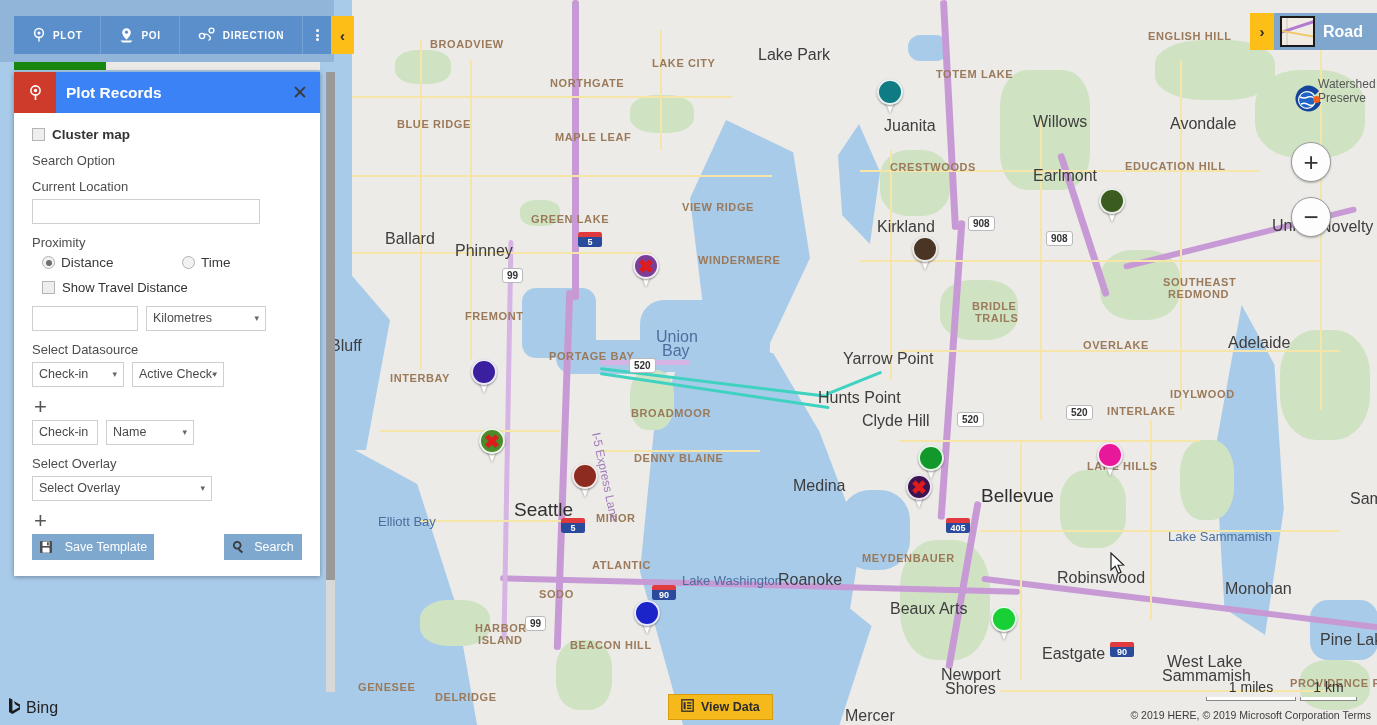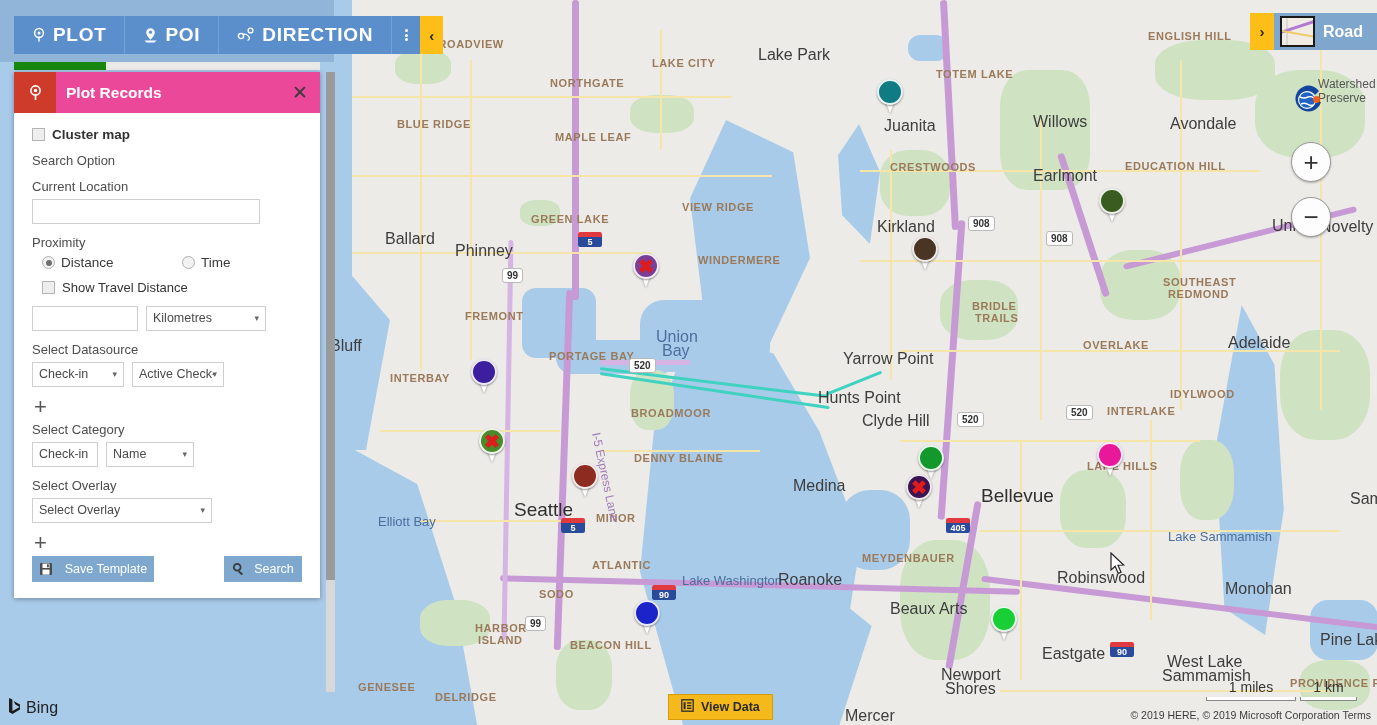--- a/index.html
+++ b/index.html
@@ -38,34 +38,34 @@
              border:2px solid rgba(255,255,255,.9);}
   .pin .tail{position:absolute;left:7px;top:19px;width:0;height:0;
              border-left:6px solid transparent;border-right:6px solid transparent;
              border-top:15px solid #fff;filter:drop-shadow(0 1px 1px rgba(0,0,0,.3));}
   .pin .xmark{position:absolute;left:0;top:0;width:26px;height:26px;
               display:flex;align-items:center;justify-content:center;
               color:#e01b1b;font-size:19px;font-weight:bold;line-height:1;}
   
   #toolbar{position:absolute;left:14px;top:16px;height:38px;display:flex;align-items:stretch;z-index:40;}
   .tb-btn{background:#5b8fcb;color:#fff;display:flex;align-items:center;gap:7px;
-          padding:0 18px;font-size:19px;font-weight:bold;letter-spacing:.7px;
+          padding:0 18px;font-size:10px;font-weight:bold;letter-spacing:.7px;
           border-right:1px solid #74a1d6;cursor:pointer;}
   .tb-btn svg{display:block}
   .tb-kebab{background:#5b8fcb;width:28px;display:flex;align-items:center;justify-content:center;cursor:pointer;}
   .tb-kebab span{display:block;width:3px;height:3px;background:#fff;border-radius:50%;margin:1.5px 0;}
   .tb-collapse{background:#fdbe17;width:23px;display:flex;align-items:center;justify-content:center;
                color:#2b2b2b;font-size:15px;font-weight:bold;cursor:pointer;}
   
   #panel-wrap{position:absolute;left:0;top:62px;width:334px;bottom:33px;z-index:35;}
   #progress{position:absolute;left:14px;top:0;width:306px;height:8px;background:#eceae6;}
   #progress > i{display:block;height:100%;width:30%;background:#18870f;}
   #panel{position:absolute;left:14px;top:10px;width:306px;background:#fff;
          box-shadow:0 1px 5px rgba(0,0,0,.35);}
-  #panel-hd{height:41px;background:#ec4899;display:flex;align-items:center;color:#fff;}
+  #panel-hd{height:41px;background:#3b82f6;display:flex;align-items:center;color:#fff;}
   #panel-hd .hd-icon{width:42px;height:41px;background:#cf3b2b;display:flex;align-items:center;justify-content:center;}
   #panel-hd .hd-title{font-size:15.5px;font-weight:bold;margin-left:10px;flex:1;}
   #panel-hd .hd-close{width:40px;text-align:center;font-size:19px;cursor:pointer;color:#3a3a3a;}
   #panel-body{padding:14px 18px 16px 18px;}
   .fld-lbl{font-size:13px;color:#4d4d4d;margin:11px 0 5px 0;}
   .sel, .txt{
     box-sizing:border-box;height:25px;border:1px solid #cfcfcf;background:#fff;
     font-size:12.5px;color:#4a4a4a;padding:0 6px;line-height:23px;position:relative;
   }
   .sel:after{content:"\25BE";position:absolute;right:6px;top:0;font-size:9px;color:#666;}
@@ -461,21 +461,20 @@
       <div class="row">
         <div class="sel" style="width:92px;">
           <span>Check-in</span>
         </div>
         <div class="sel" style="width:92px;">
           <span>Active Check-</span>
         </div>
       </div>
       <div class="plus">+</div>
 
-      <div class="fld-lbl" style="margin-top:4px;">Select Category</div>
       <div class="row">
         <div class="txt" style="width:66px;">
           <span>Check-in</span>
         </div>
         <div class="sel" style="width:88px;">
           <span>Name</span>
         </div>
       </div>
 
       <div class="fld-lbl">Select Overlay</div>

